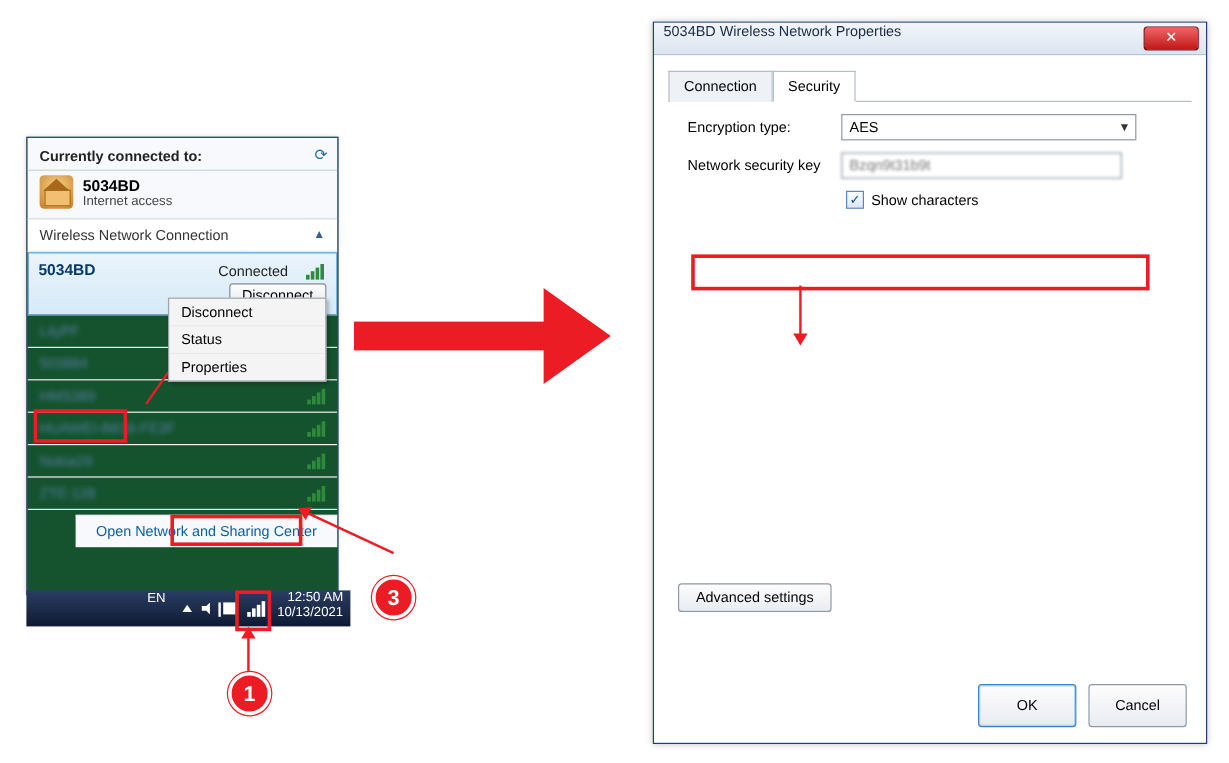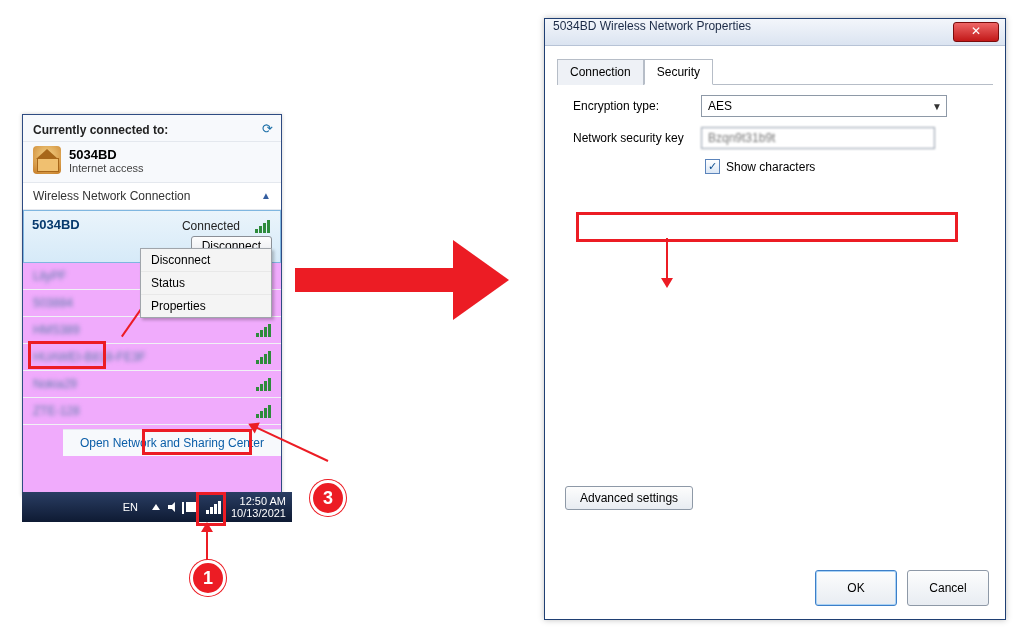--- a/index.html
+++ b/index.html
@@ -1,19 +1,19 @@
 <!DOCTYPE html>
 <html><head>
 <meta charset="utf-8">
 <style>
   html,body{margin:0;padding:0;font-family:"Segoe UI",Tahoma,sans-serif;font-size:12px;background:#fff;color:#000;}
   .stage{position:relative;width:1024px;height:636px;overflow:hidden;}
 
   
-  .net-flyout{position:absolute;left:22px;top:114px;width:258px;height:380px;border:1px solid #2e4b82;background:#f0abfc;box-shadow:0 0 4px rgba(0,0,0,.2);}
+  .net-flyout{position:absolute;left:22px;top:114px;width:258px;height:380px;border:1px solid #2e4b82;background:#14532d;box-shadow:0 0 4px rgba(0,0,0,.2);}
   .net-flyout .hdr{position:relative;padding:8px 10px 4px 10px;background:#f7f9fc;border-bottom:1px solid #e4e8ee;}
   .net-flyout .hdr .lbl{font-weight:bold;color:#222;display:block;font-size:12px;}
   .refresh-ico{position:absolute;right:8px;top:6px;color:#1b6fa8;font-size:13px;cursor:pointer;}
   .net-flyout .curnet{display:flex;align-items:center;gap:8px;padding:4px 10px 8px 10px;background:#f7f9fc;}
   .house-ico{width:28px;height:28px;border-radius:4px;background:radial-gradient(circle at 50% 35%,#f6d48a,#c67c25);position:relative;}
   .house-ico::before{content:"";position:absolute;left:4px;top:12px;width:20px;height:12px;background:#f0c070;border:1px solid #a8671a;}
   .house-ico::after{content:"";position:absolute;left:3px;top:3px;width:0;height:0;border-left:11px solid transparent;border-right:11px solid transparent;border-bottom:10px solid #a8671a;}
   .curnet .name{font-weight:bold;font-size:13px;}
   .curnet .sub{font-size:11px;color:#444;}
   .section-title{position:relative;padding:6px 10px;font-size:12px;color:#333;border-top:1px solid #e4e8ee;border-bottom:1px solid #e4e8ee;background:#fff;}
@@ -32,21 +32,21 @@
   .net-item{display:flex;align-items:center;justify-content:space-between;padding:6px 10px;border-bottom:1px solid #f0f2f5;}
   .net-item .nm{color:#5a7ca8;filter:blur(2px);font-size:12px;}
   
   .sig{display:inline-flex;align-items:flex-end;gap:1px;height:14px;}
   .sig span{display:inline-block;width:3px;background:#2e8b3c;}
   .sig .b1{height:4px}.sig .b2{height:7px}.sig .b3{height:10px}.sig .b4{height:13px}
   .sig.white span{background:#fff}
   .footer-link{text-align:center;padding:6px 0;color:#0b5ea8;cursor:pointer;border-top:1px solid #e4e8ee;background:#f7f9fc;margin-left:40px;}
 
   
-  .taskbar{position:absolute;left:22px;top:492px;width:258px;height:30px;background:linear-gradient(#2a3e63,#0e1a33);color:#fff;display:flex;align-items:center;justify-content:flex-end;padding:0 6px;gap:10px;font-size:11px;}
+  .taskbar{position:absolute;left:22px;top:492px;width:258px;height:30px;background:linear-gradient(#2a3e63,#0e1a33);color:#fff;display:flex;justify-content:flex-end;padding:0 6px;gap:10px;font-size:11px;}
   .taskbar .lang{padding:1px 4px;}
   .taskbar .tray{display:flex;align-items:center;gap:8px;}
   .tri-up{width:0;height:0;border-left:4px solid transparent;border-right:4px solid transparent;border-bottom:6px solid #fff;}
   .spk{width:10px;height:10px;background:#fff;clip-path:polygon(0 30%,40% 30%,70% 0,70% 100%,40% 70%,0 70%);}
   .flag{width:12px;height:10px;background:#fff;position:relative;}
   .flag::after{content:"";position:absolute;left:-4px;top:0;width:2px;height:12px;background:#fff;}
   .clock{text-align:right;line-height:12px;}
 
   
   .big-arrow{position:absolute;left:295px;top:240px;width:230px;height:80px;}

